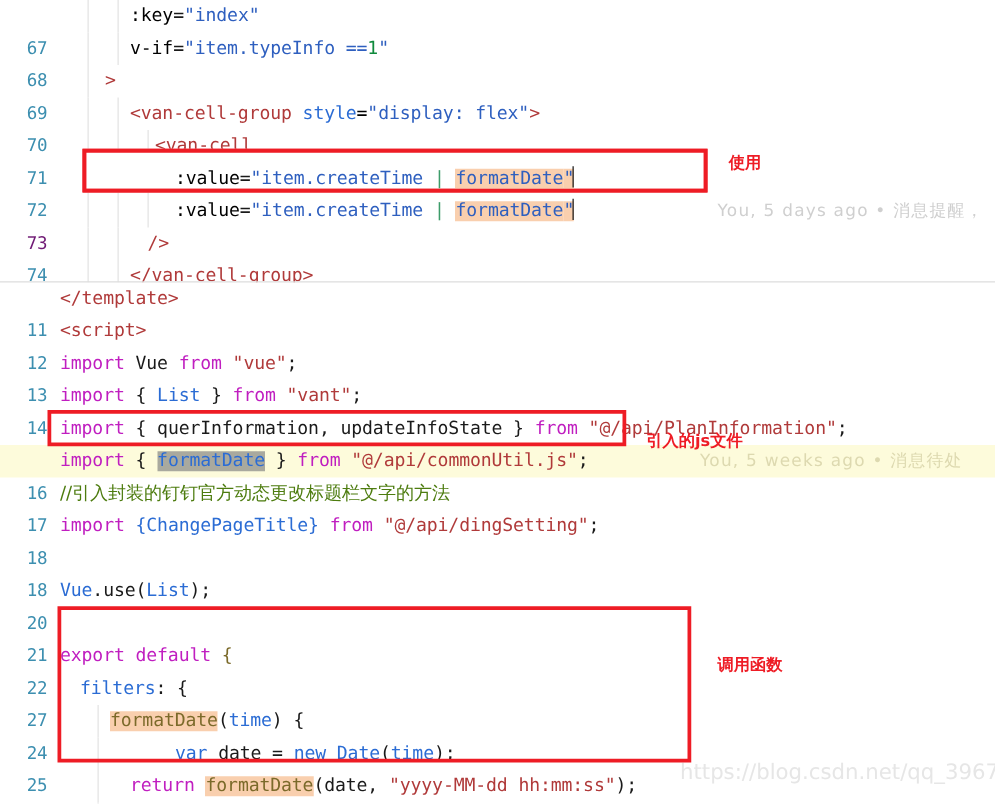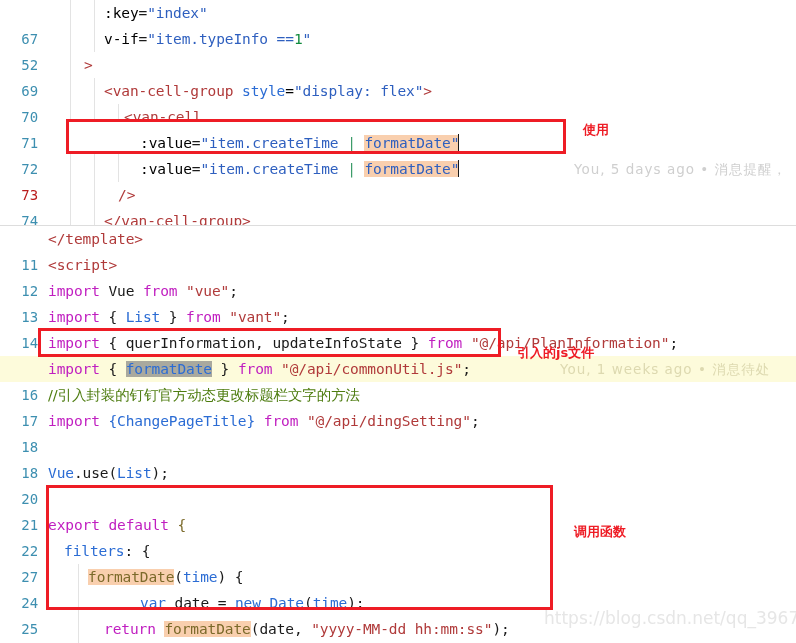--- a/index.html
+++ b/index.html
@@ -46,21 +46,21 @@
 
   .ln {
     position: absolute;
     left: 0;
     width: 38px;
     text-align: right;
     color: #3d8fb0;
     font-size: 14px;
     user-select: none;
   }
-  .ln.cur { color: #b91c1c; }
+  .ln.cur { color: #701a75; }
 
   .code {
     position: absolute;
     left: 48px;
     top: 0;
     white-space: pre;
   }
 
   
   .guide {
@@ -148,21 +148,21 @@
 <div class="pane" id="pane-top">
 
   <div class="code-line" style="top:0px;position:absolute;">
     <span class="ln">67</span>
     <span class="guide" style="left:70px;"></span>
     <span class="guide" style="left:94px;"></span>
     <span class="code" style="left:104px;"><span class="t-attr">:key</span><span class="t-plain">=</span><span class="t-str">"index"</span></span>
   </div>
 
   <div class="code-line" style="top:26px;position:absolute;">
-    <span class="ln">52</span>
+    <span class="ln">68</span>
     <span class="guide" style="left:70px;"></span>
     <span class="guide" style="left:94px;"></span>
     <span class="code" style="left:104px;"><span class="t-attr">v-if</span><span class="t-plain">=</span><span class="t-str">"item.typeInfo ==</span><span class="t-num">1</span><span class="t-str">"</span></span>
   </div>
 
   <div class="code-line" style="top:52px;position:absolute;">
     <span class="ln">69</span>
     <span class="guide" style="left:70px;"></span>
     <span class="code" style="left:84px;"><span class="t-tag">&gt;</span></span>
   </div>
@@ -240,21 +240,21 @@
   </div>
 
   <div class="code-line" style="top:104px;position:absolute;">
     <span class="ln">15</span>
     <span class="code" style="left:48px;"><span class="t-kw">import</span><span class="t-plain"> { </span><span class="t-plain">querInformation, updateInfoState</span><span class="t-plain"> } </span><span class="t-kw">from</span><span class="t-strq"> "@/api/PlanInformation"</span><span class="t-plain">;</span></span>
   </div>
 
   <div class="code-line highlight-line" style="top:130px;position:absolute;width:796px;">
     <span class="ln">16</span>
     <span class="code" style="left:48px;"><span class="t-kw">import</span><span class="t-plain"> { </span><span class="t-type hl-sel">formatDate</span><span class="t-plain"> } </span><span class="t-kw">from</span><span class="t-strq"> "@/api/commonUtil.js"</span><span class="t-plain">;</span></span>
-    <span class="blame" style="left:560px;color:#ddd9b0;">You, 1 weeks ago • 消息待处</span>
+    <span class="blame" style="left:560px;color:#ddd9b0;">You, 5 weeks ago • 消息待处</span>
   </div>
 
   <div class="code-line" style="top:156px;position:absolute;">
     <span class="ln">17</span>
     <span class="code" style="left:48px;font-family:'DejaVu Sans','Liberation Sans',sans-serif;"><span class="t-comment">//引入封装的钉钉官方动态更改标题栏文字的方法</span></span>
   </div>
 
   <div class="code-line" style="top:182px;position:absolute;">
     <span class="ln">18</span>
     <span class="code" style="left:48px;"><span class="t-kw">import</span><span class="t-type"> {ChangePageTitle} </span><span class="t-kw">from</span><span class="t-strq"> "@/api/dingSetting"</span><span class="t-plain">;</span></span>

